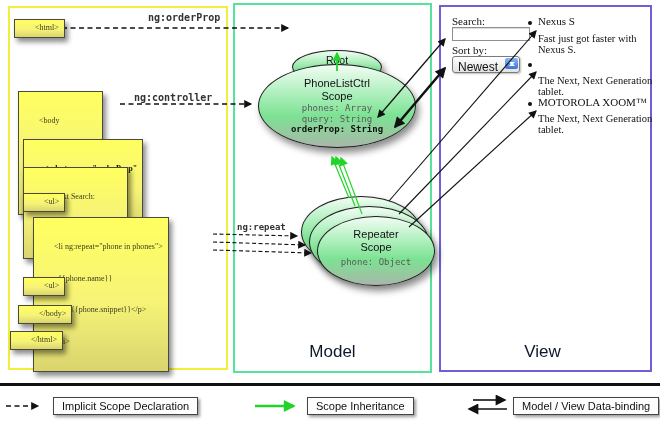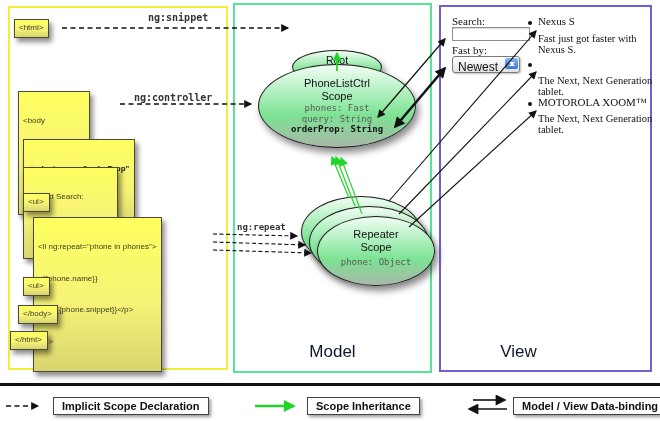--- a/index.html
+++ b/index.html
@@ -7,26 +7,26 @@
           font-family:"Liberation Sans",sans-serif;overflow:hidden;}
 
   
   .col{position:absolute;background:#fff;border:2px solid;z-index:1;}
   #col-template{left:8px;top:6px;width:216px;height:360px;border-color:#f2ee3c;}
   #col-model{left:233px;top:3px;width:195px;height:366px;border-color:#57e39c;}
   #col-view{left:439px;top:5px;width:209px;height:363px;border-color:#6e5fd6;}
   .col-label{position:absolute;z-index:2;font-size:17px;color:#0f172a;text-align:center;}
   #lbl-template{left:8px;top:342px;width:220px;}
   #lbl-model{left:233px;top:342px;width:199px;}
-  #lbl-view{left:415px;top:342px;width:207px;}
+  #lbl-view{left:439px;top:342px;width:207px;}
 
   
   .codebox{position:absolute;z-index:6;white-space:pre;
-           font-family:Liberation Sans, sans-serif;font-size:8px;line-height:10.5px;
-           color:#3d3d20;padding:3px 5px 3px 4px;
+           font-family:Liberation Serif, serif;font-size:8px;line-height:10.5px;
+           color:#3d3d20;padding:3px 5px 3px 20px;
            background:linear-gradient(180deg,#ffff60 0%,#f6f377 55%,#d9d46e 100%);
            border:1px solid #4a4a3a;box-shadow:3px 4px 5px rgba(0,0,0,0.45);}
   .codebox.bold{font-weight:bold;color:#151505;}
   #bx-html{left:14px;top:19px;}
   #bx-body{left:18px;top:91px;}
   #bx-select{left:23px;top:139px;}
   #bx-fulltext{left:23px;top:167px;}
   #bx-ul1{left:23px;top:193px;}
   #bx-li{left:33px;top:217px;}
   #bx-ul2{left:23px;top:277px;}
@@ -74,21 +74,21 @@
                      border-bottom:3.5px solid #fff;}
   #v-select .stepper:after{content:"";position:absolute;left:3.5px;bottom:1.5px;border:3px solid transparent;
                      border-top:3.5px solid #fff;}
   .vitem-title{position:absolute;z-index:3;font-family:"Liberation Serif",serif;font-size:11px;color:#111;}
   .vitem-desc{position:absolute;z-index:3;font-family:"Liberation Serif",serif;font-size:10.5px;color:#111;}
   .bullet{position:absolute;z-index:3;width:4px;height:4px;border-radius:50%;background:#111;}
 
   
   .legendbox{position:absolute;z-index:3;height:16px;line-height:16px;padding:0 8px;
              font-size:11px;color:#111;background:#fdfdfd;border:1px solid #444;
-             box-shadow:2px 2px 3px rgba(0,0,0,0.4);white-space:nowrap;font-weight:bold;}
+             box-shadow:2px 2px 3px rgba(0,0,0,0.4);white-space:nowrap;}
   #lg-implicit{left:53px;top:397px;}
   #lg-inherit{left:307px;top:397px;}
   #lg-binding{left:513px;top:397px;}
 
   #arrow-layer{position:absolute;left:0;top:0;z-index:5;pointer-events:none;}
 </style>
 </head>
 <body>
 
 <div id="canvas">
@@ -159,46 +159,46 @@
   <div class="codebox" id="bx-li">
     <div>&lt;li ng:repeat="phone in phones"&gt;</div>
     <div>  {{phone.name}}</div>
     <div>  &lt;p&gt;{{phone.snippet}}&lt;/p&gt;</div>
     <div>&lt;/li&gt;</div>
   </div>
   <div class="codebox" id="bx-ul2"><div>&lt;ul&gt;</div></div>
   <div class="codebox" id="bx-bodyc"><div>&lt;/body&gt;</div></div>
   <div class="codebox" id="bx-htmlc"><div>&lt;/html&gt;</div></div>
 
-  <div class="edgelabel" id="el-autobind">ng:snippet</div>
+  <div class="edgelabel" id="el-autobind">ng:orderProp</div>
   <div class="edgelabel" id="el-controller">ng:controller</div>
   <div class="edgelabel" id="el-repeat">ng:repeat</div>
 
   <div class="scope" id="sc-root">
     <div class="title">Root</div>
     <div class="title">Scope</div>
   </div>
   <div class="scope" id="sc-plc">
     <div class="title">PhoneListCtrl</div>
     <div class="title">Scope</div>
-    <div class="prop">phones: Fast</div>
+    <div class="prop">phones: Array</div>
     <div class="prop">query: String</div>
     <div class="prop bold">orderProp: String</div>
   </div>
   <div class="scope rep" id="sc-rep-back"></div>
   <div class="scope rep" id="sc-rep-mid"></div>
   <div class="scope rep" id="sc-rep-front">
     <div class="title">Repeater</div>
     <div class="title">Scope</div>
     <div class="prop">phone: Object</div>
   </div>
 
   <div class="vlabel" id="v-search-label">Search:</div>
   <input id="v-search-input" value="" style="">
-  <div class="vlabel" id="v-sort-label">Fast by:</div>
+  <div class="vlabel" id="v-sort-label">Sort by:</div>
   <div id="v-select">
     <span class="val">Newest</span>
     <span class="stepper"></span>
   </div>
 
   <span class="bullet" style="left:528px;top:21px;"></span>
   <div class="vitem-title" style="left:538px;top:15px;">Nexus S</div>
   <div class="vitem-desc" style="left:538px;top:33px;">Fast just got faster with Nexus S.</div>
 
   <span class="bullet" style="left:528px;top:63px;"></span>

